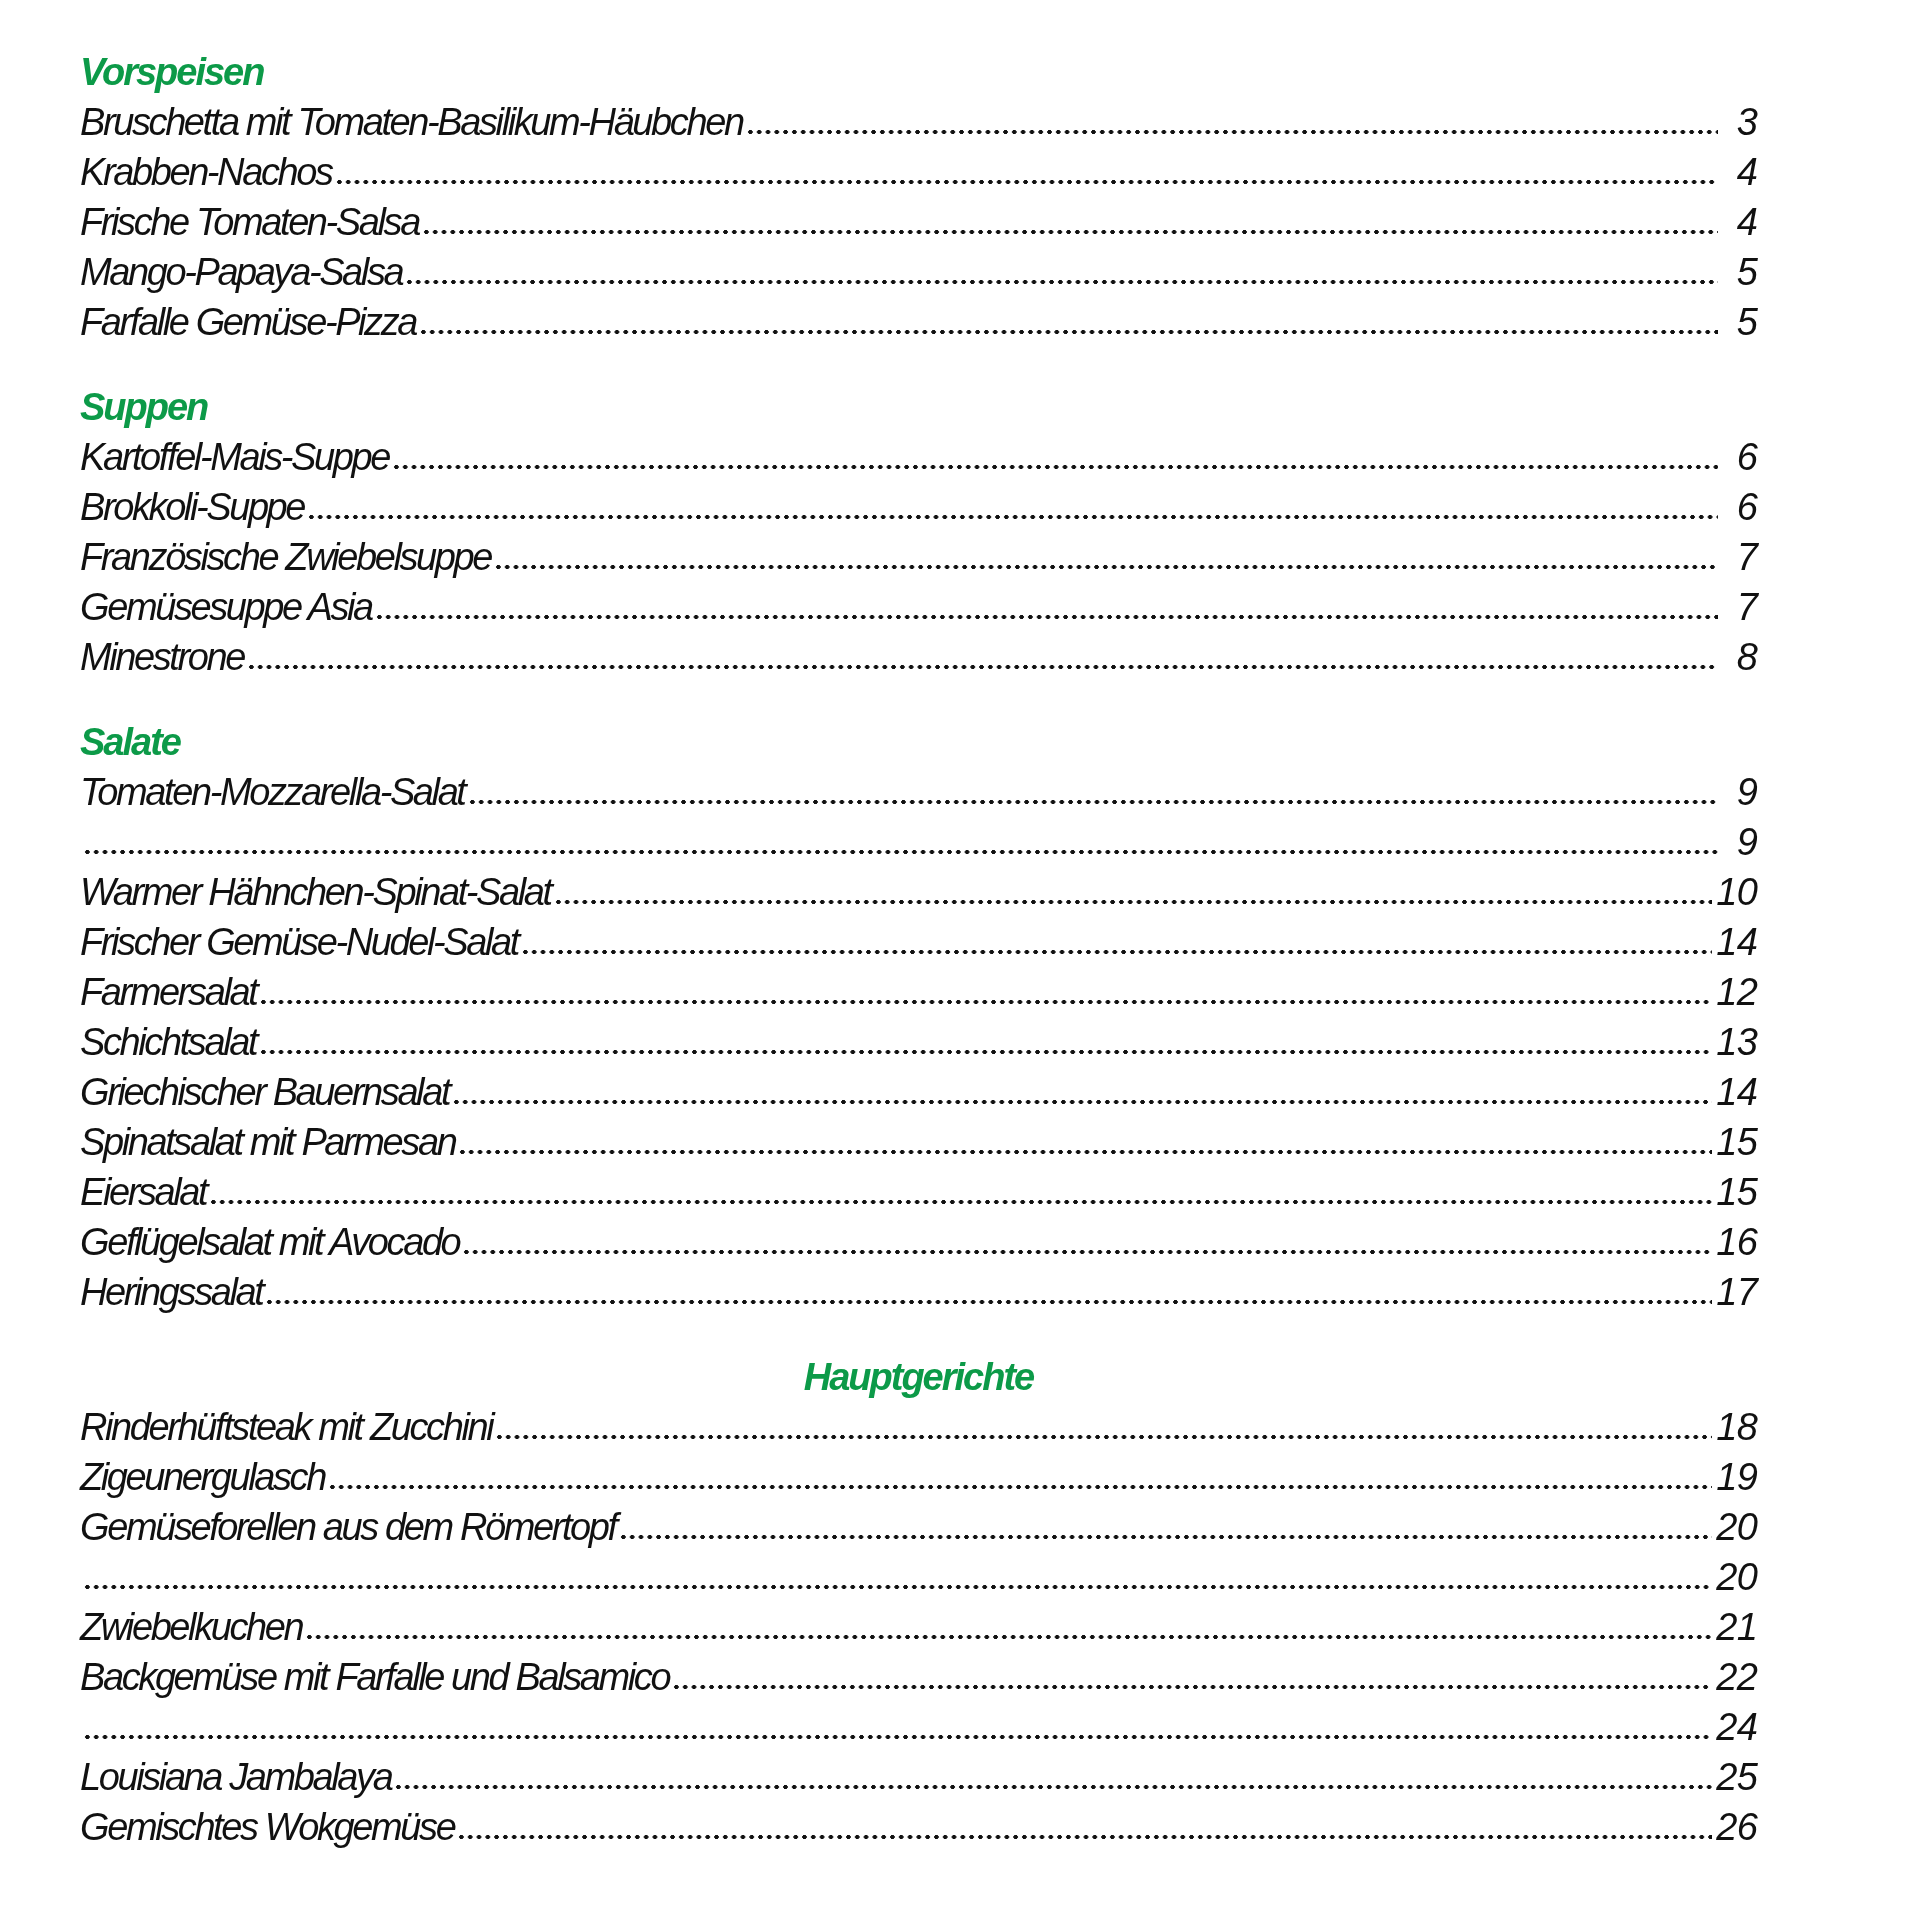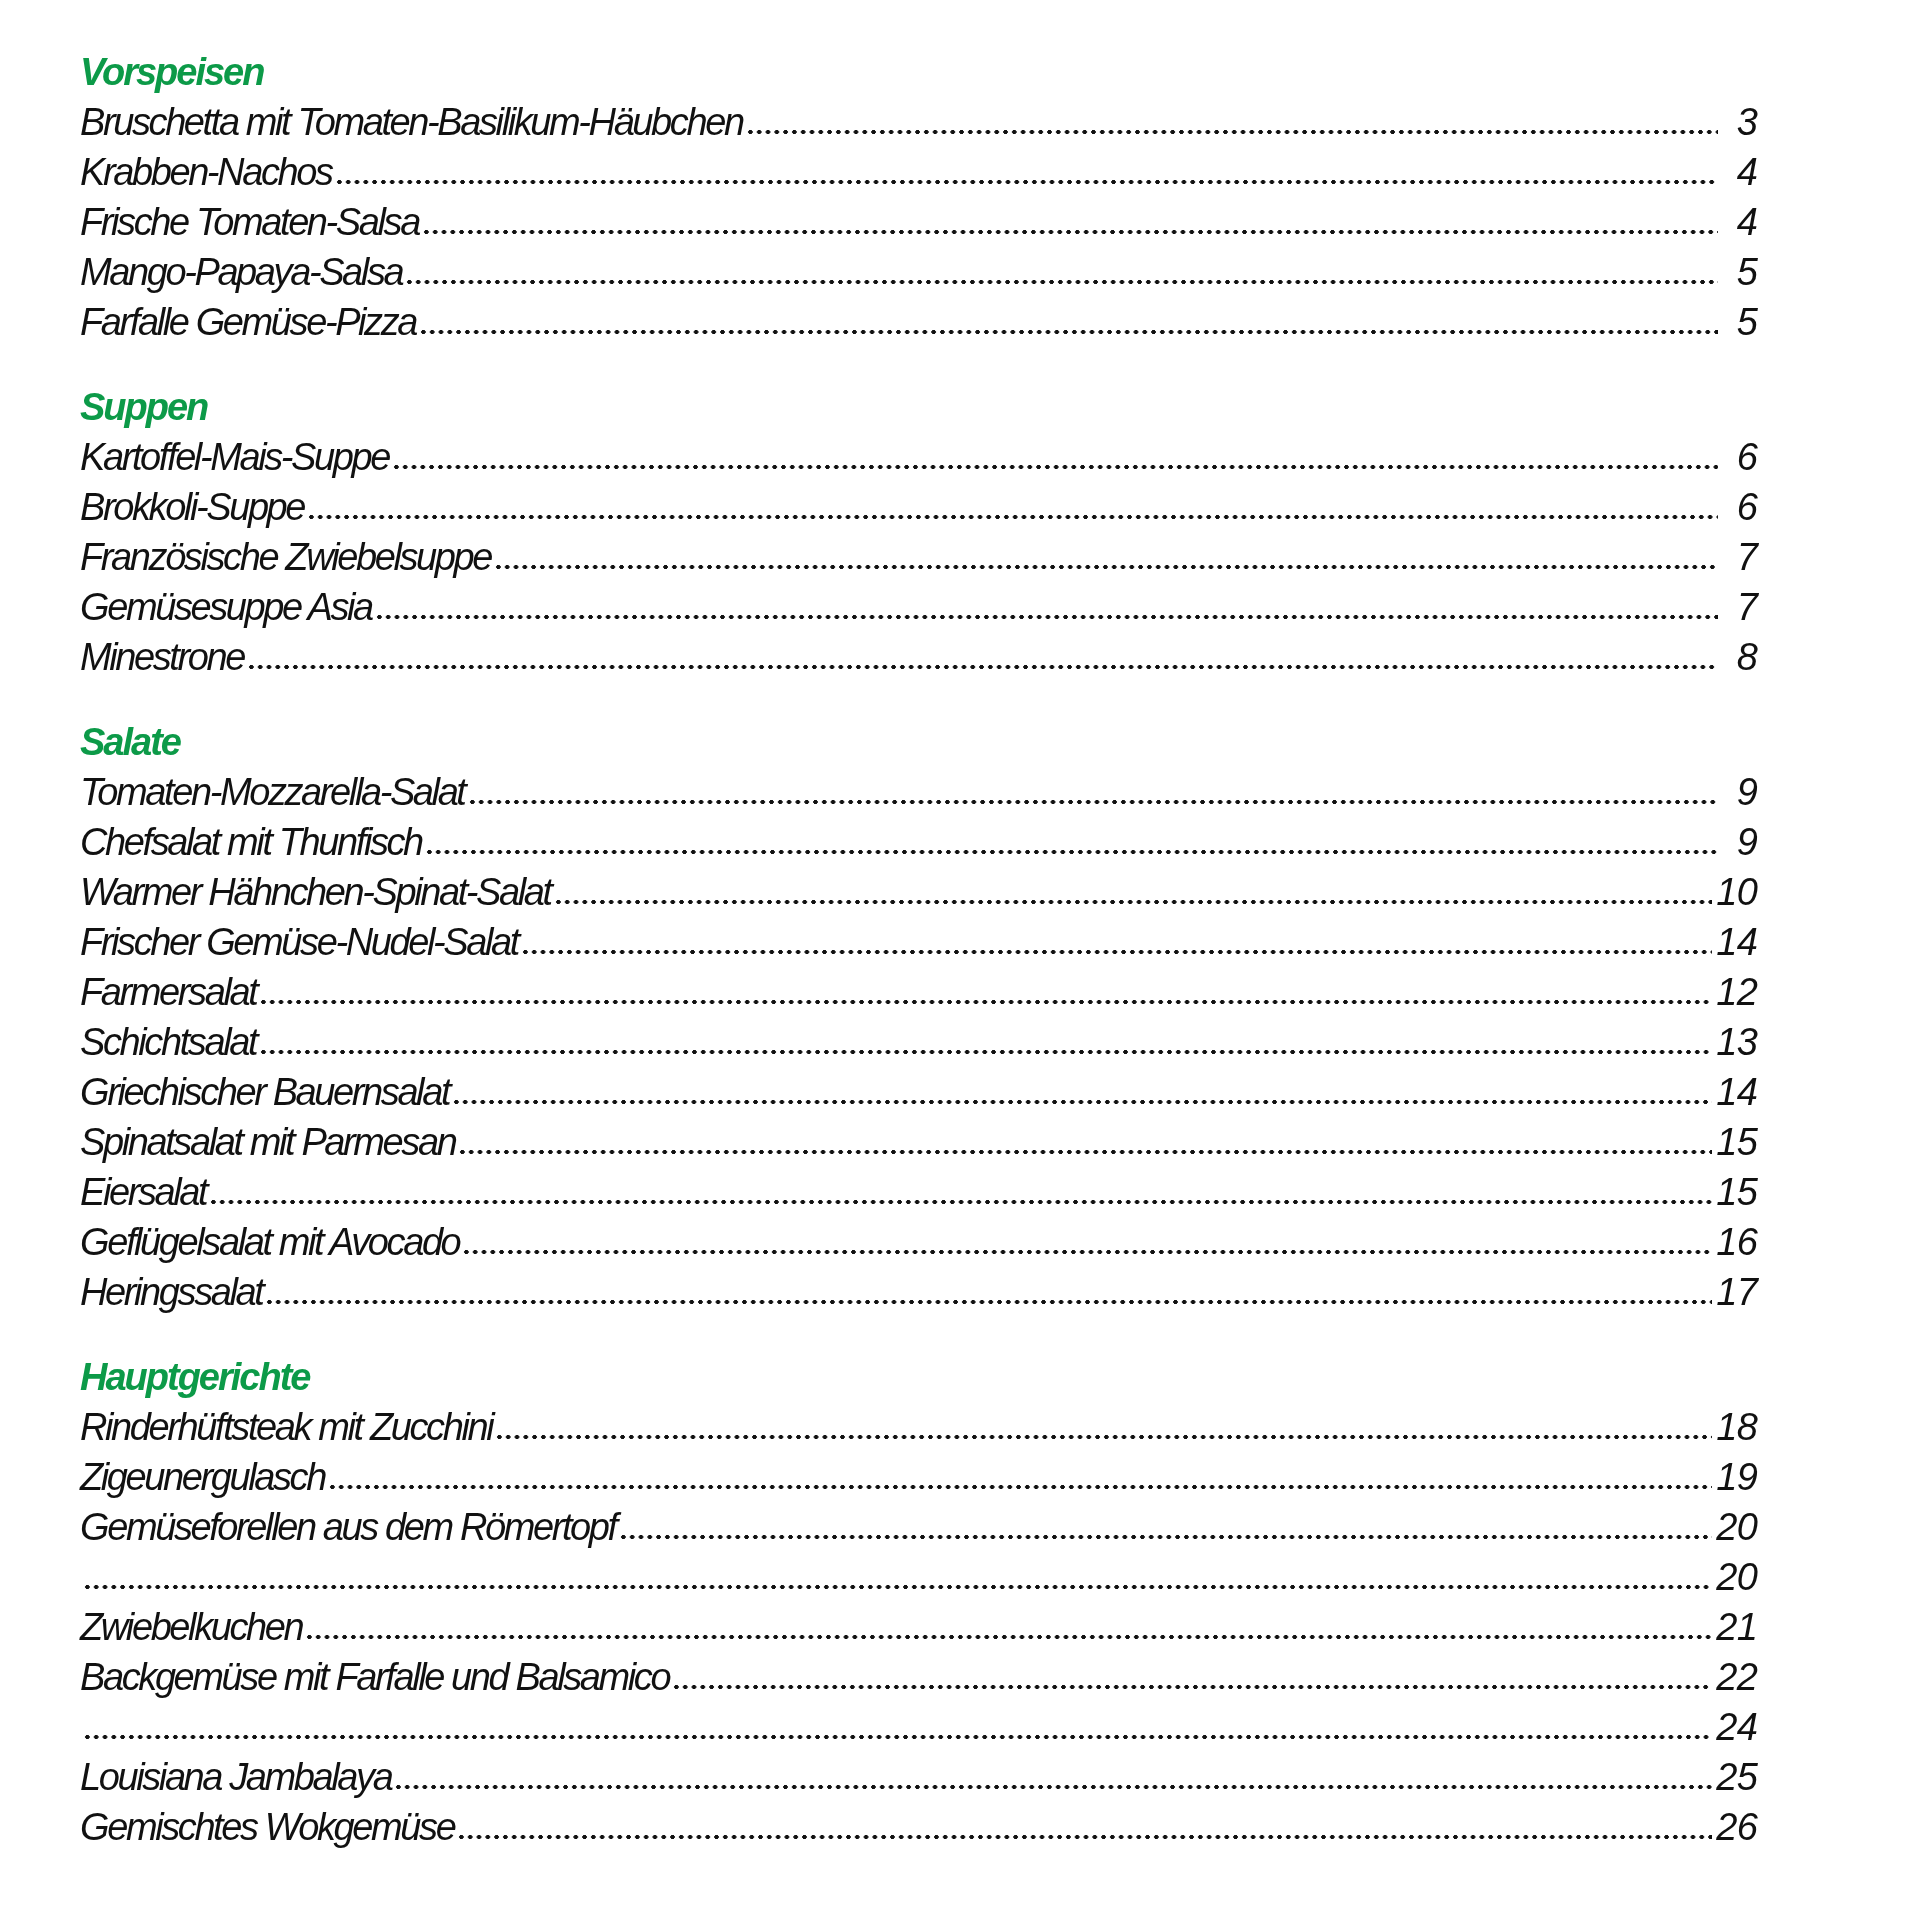--- a/index.html
+++ b/index.html
@@ -135,21 +135,20 @@
   </div>
 
   <div class="section">
     <h2 class="section-heading" style="color: rgb(12, 154, 72);">Salate</h2>
     <div class="entry">
       <span class="entry-title">Tomaten-Mozzarella-Salat</span>
       <span class="entry-leader"></span>
       <span class="entry-page">9</span>
     </div>
     <div class="entry">
-      <span class="entry-title">Chefsalat mit Thunfisch</span>
       <span class="entry-leader"></span>
       <span class="entry-page">9</span>
     </div>
     <div class="entry">
       <span class="entry-title">Warmer Hähnchen-Spinat-Salat</span>
       <span class="entry-leader"></span>
       <span class="entry-page">10</span>
     </div>
     <div class="entry">
       <span class="entry-title">Frischer Gemüse-Nudel-Salat</span>
@@ -187,21 +186,21 @@
       <span class="entry-page">16</span>
     </div>
     <div class="entry">
       <span class="entry-title">Heringssalat</span>
       <span class="entry-leader"></span>
       <span class="entry-page">17</span>
     </div>
   </div>
 
   <div class="section">
-    <h2 class="section-heading" style="color: rgb(12, 154, 72);">Hauptgerichte</h2>
+    <h2 class="section-heading" style="color: rgb(12, 154, 72); text-align: center;">Hauptgerichte</h2>
     <div class="entry">
       <span class="entry-title">Rinderhüftsteak mit Zucchini</span>
       <span class="entry-leader"></span>
       <span class="entry-page">18</span>
     </div>
     <div class="entry">
       <span class="entry-title">Zigeunergulasch</span>
       <span class="entry-leader"></span>
       <span class="entry-page">19</span>
     </div>

